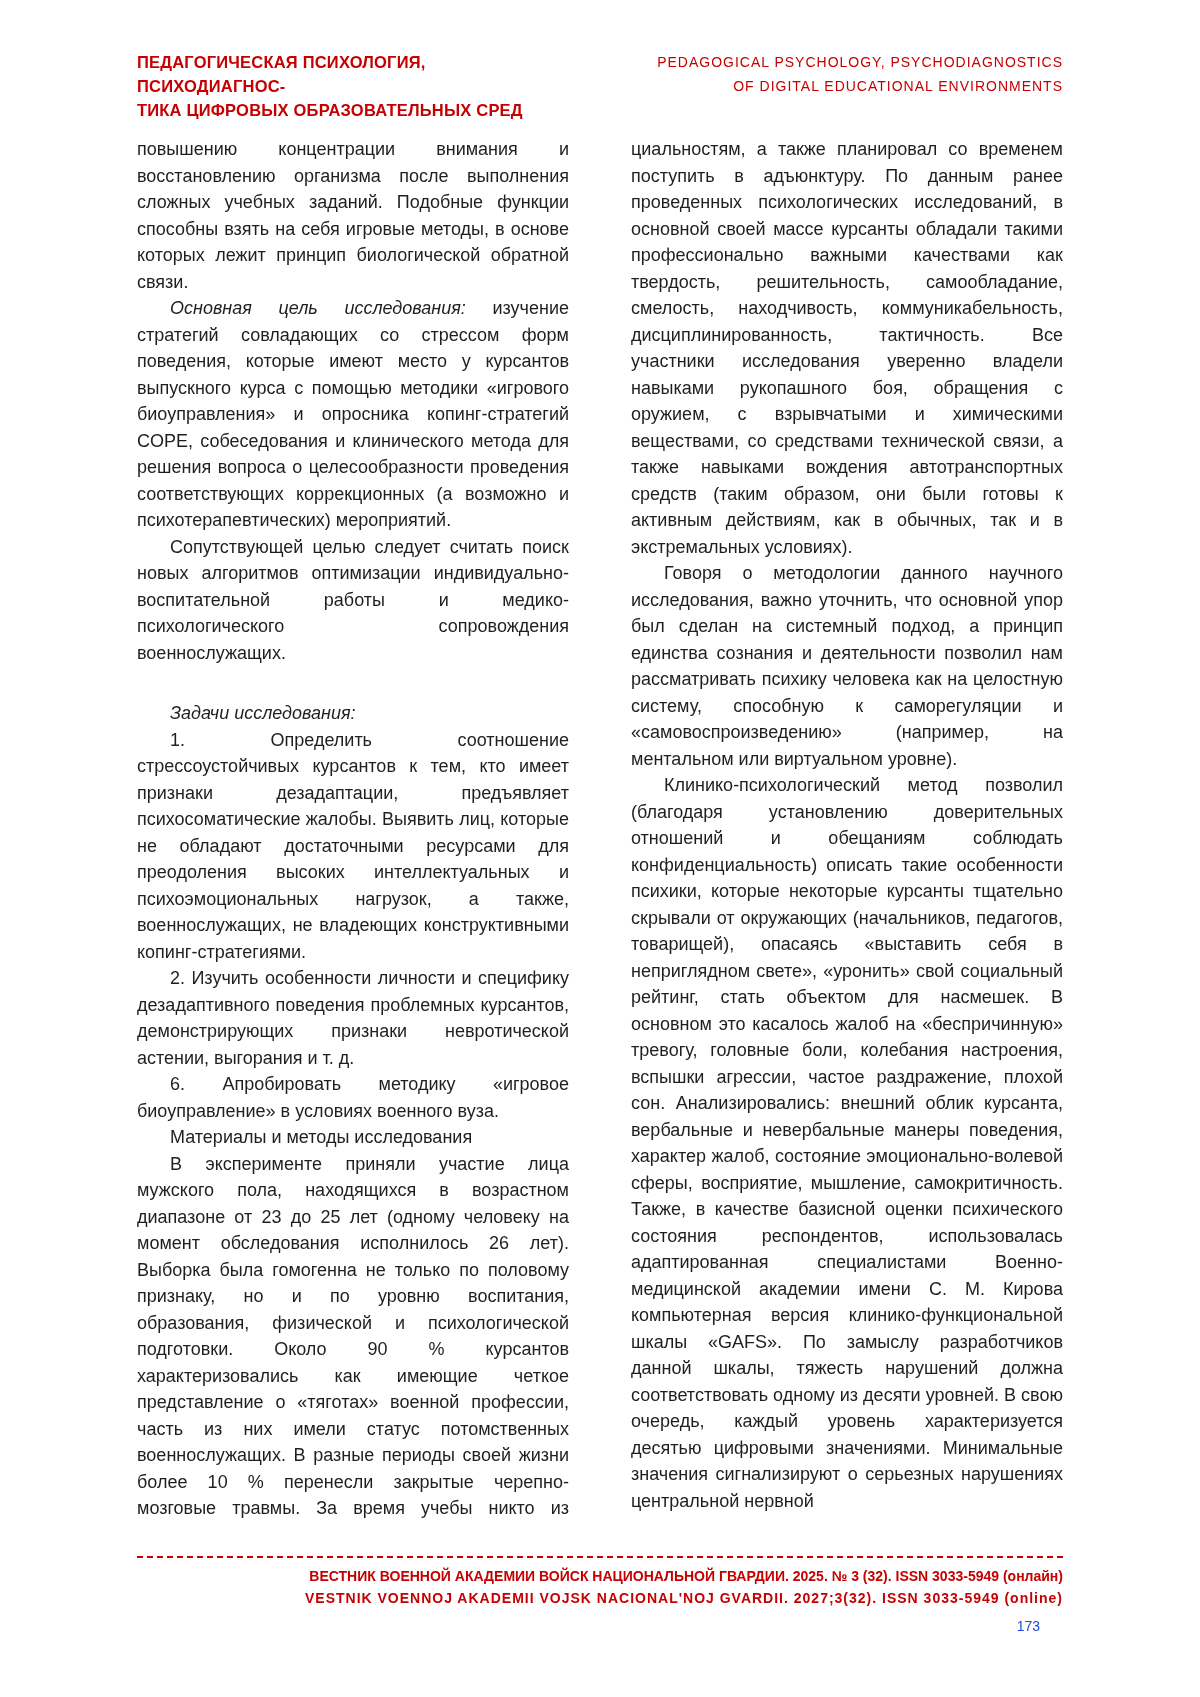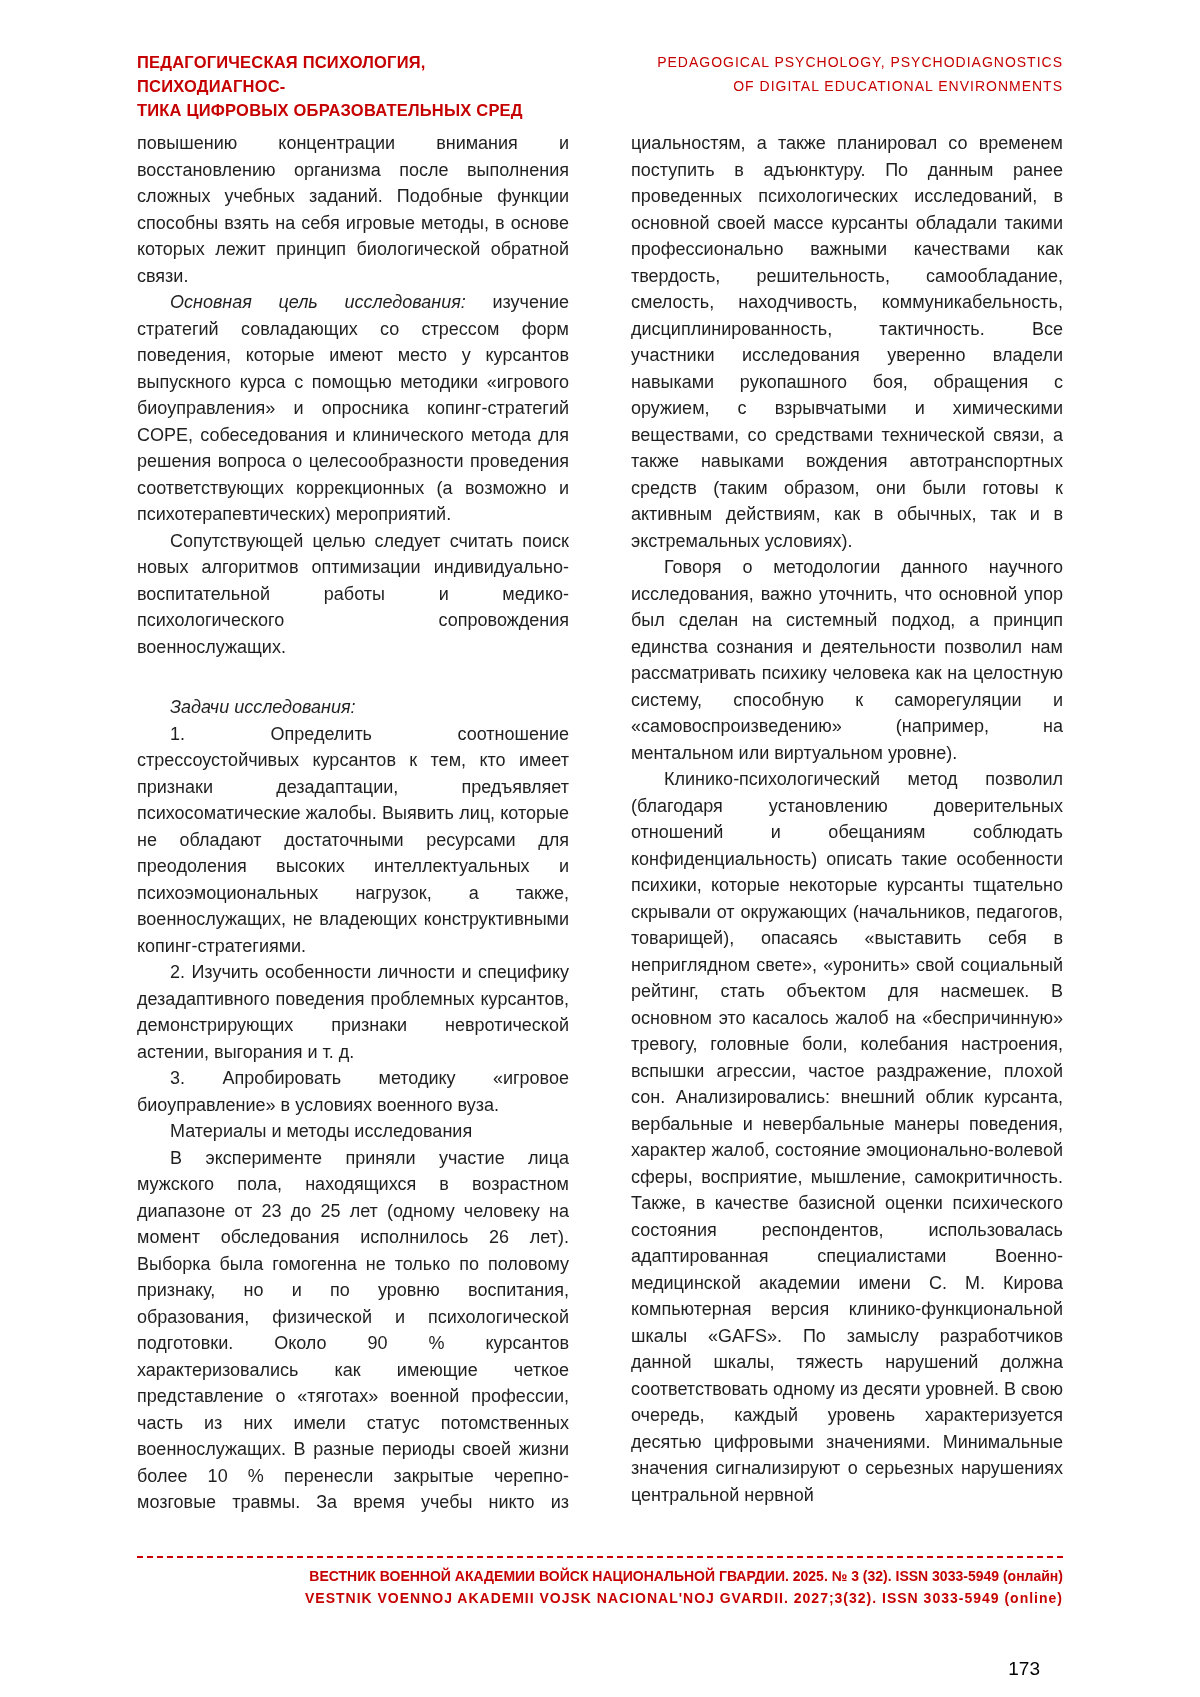--- a/index.html
+++ b/index.html
@@ -11,21 +11,21 @@
     background: #ffffff;
     font-family: "Liberation Sans", sans-serif;
     color: var(--body-text, #1f1f1f);
     padding: 50px 137px 0 137px;
     overflow: hidden;
   }
   .header {
     display: flex;
     justify-content: space-between;
     align-items: flex-start;
-    margin-bottom: 8px;
+    margin-bottom: 14px;
   }
   .header-left {
     width: 436px;
     color: var(--accent-red, #c60000);
     font-weight: bold;
     font-size: 16.5px;
     line-height: 24px;
     letter-spacing: 0.2px;
   }
   .header-right {
@@ -66,23 +66,22 @@
     font-weight: bold;
     font-size: 14px;
     line-height: 22px;
     text-align: right;
   }
   .footer .line2 { letter-spacing: 1px; }
   .page-number {
     position: absolute;
     right: 160px;
     top: 1618px;
-    font-size: 19px;
-    color: #000000;
-    margin-top: 40px;
+    font-size: 14px;
+    color: #1d4ed8;
   }
 </style>
 </head>
 <body>
 
 <div class="page">
 
   <div class="header">
     <div class="header-left">
       <div>ПЕДАГОГИЧЕСКАЯ ПСИХОЛОГИЯ, ПСИХОДИАГНОС-</div>
@@ -95,21 +94,21 @@
   </div>
 
   <div class="columns">
     <div class="column">
         <p class="para">повышению концентрации внимания и восстановлению организма после выполнения сложных учебных заданий. Подобные функции способны взять на себя игровые методы, в основе которых лежит принцип биологической обратной связи.</p>
         <p class="para indent"><span class="lead-italic">Основная цель исследования:</span> изучение стратегий совладающих со стрессом форм поведения, которые имеют место у курсантов выпускного курса с помощью методики «игрового биоуправления» и опросника копинг-стратегий COPE, собеседования и клинического метода для решения вопроса о целесообразности проведения соответствующих коррекционных (а возможно и психотерапевтических) мероприятий.</p>
         <p class="para indent">Сопутствующей целью следует считать поиск новых алгоритмов оптимизации индивидуально-воспитательной работы и медико-психологического сопровождения военнослужащих.</p>
         <p class="para indent italic">Задачи исследования:</p>
         <p class="para indent">1. Определить соотношение стрессоустойчивых курсантов к тем, кто имеет признаки дезадаптации, предъявляет психосоматические жалобы. Выявить лиц, которые не обладают достаточными ресурсами для преодоления высоких интеллектуальных и психоэмоциональных нагрузок, а также, военнослужащих, не владеющих конструктивными копинг-стратегиями.</p>
         <p class="para indent">2. Изучить особенности личности и специфику дезадаптивного поведения проблемных курсантов, демонстрирующих признаки невротической астении, выгорания и т. д.</p>
-        <p class="para indent">3. Апробировать методику «игровое биоуправление» в условиях военного вуза.</p>
+        <p class="para indent">6. Апробировать методику «игровое биоуправление» в условиях военного вуза.</p>
         <p class="para indent">Материалы и методы исследования</p>
         <p class="para indent">В эксперименте приняли участие лица мужского пола, находящихся в возрастном диапазоне от 23 до 25 лет (одному человеку на момент обследования исполнилось 26 лет). Выборка была гомогенна не только по половому признаку, но и по уровню воспитания, образования, физической и психологической подготовки. Около 90 % курсантов характеризовались как имеющие четкое представление о «тяготах» военной профессии, часть из них имели статус потомственных военнослужащих. В разные периоды своей жизни более 10 % перенесли закрытые черепно-мозговые травмы. За время учебы никто из курсантов не обращался за помощью к психологам или психиатрам. Каждый четвертый активно занимался научной работой по гуманитарным и техническим спе-</p>
       </div>
     <div class="column">
         <p class="para">циальностям, а также планировал со временем поступить в адъюнктуру. По данным ранее проведенных психологических исследований, в основной своей массе курсанты обладали такими профессионально важными качествами как твердость, решительность, самообладание, смелость, находчивость, коммуникабельность, дисциплинированность, тактичность. Все участники исследования уверенно владели навыками рукопашного боя, обращения с оружием, с взрывчатыми и химическими веществами, со средствами технической связи, а также навыками вождения автотранспортных средств (таким образом, они были готовы к активным действиям, как в обычных, так и в экстремальных условиях).</p>
         <p class="para indent">Говоря о методологии данного научного исследования, важно уточнить, что основной упор был сделан на системный подход, а принцип единства сознания и деятельности позволил нам рассматривать психику человека как на целостную систему, способную к саморегуляции и «самовоспроизведению» (например, на ментальном или виртуальном уровне).</p>
         <p class="para indent">Клинико-психологический метод позволил (благодаря установлению доверительных отношений и обещаниям соблюдать конфиденциальность) описать такие особенности психики, которые некоторые курсанты тщательно скрывали от окружающих (начальников, педагогов, товарищей), опасаясь «выставить себя в неприглядном свете», «уронить» свой социальный рейтинг, стать объектом для насмешек. В основном это касалось жалоб на «беспричинную» тревогу, головные боли, колебания настроения, вспышки агрессии, частое раздражение, плохой сон. Анализировались: внешний облик курсанта, вербальные и невербальные манеры поведения, характер жалоб, состояние эмоционально-волевой сферы, восприятие, мышление, самокритичность. Также, в качестве базисной оценки психического состояния респондентов, использовалась адаптированная специалистами Военно-медицинской академии имени С. М. Кирова компьютерная версия клинико-функциональной шкалы «GAFS». По замыслу разработчиков данной шкалы, тяжесть нарушений должна соответствовать одному из десяти уровней. В свою очередь, каждый уровень характеризуется десятью цифровыми значениями. Минимальные значения сигнализируют о серьезных нарушениях центральной нервной</p>
       </div>
   </div>
 

